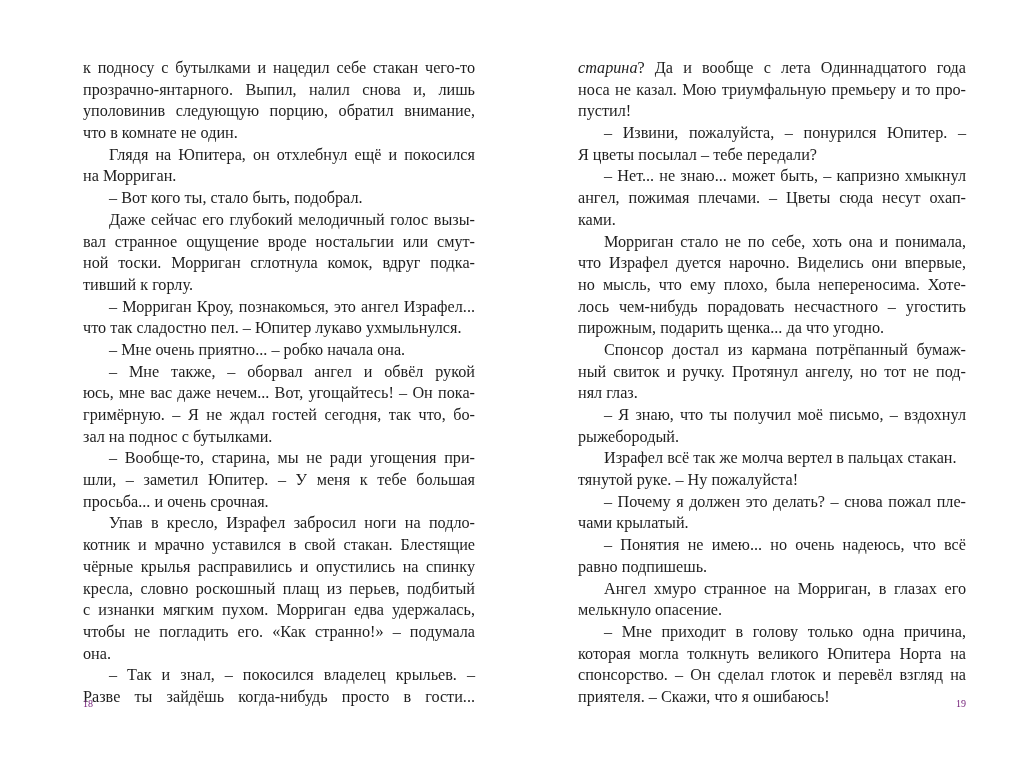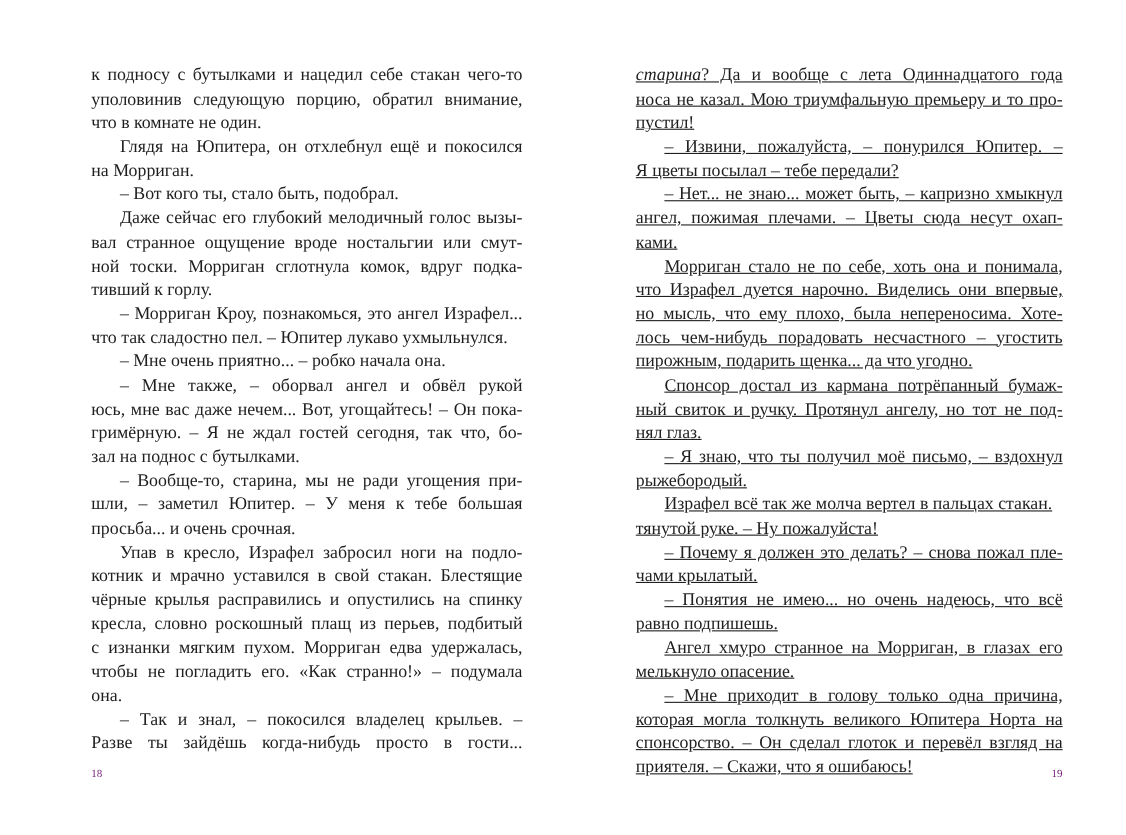--- a/index.html
+++ b/index.html
@@ -12,21 +12,21 @@
   .page.left { left: 0; }
   .page.right { left: 512px; }
   .textblock {
     position: absolute; top: 58px;
     font-family: "Liberation Serif", "DejaVu Serif", serif;
     font-size: 16.2px;
     line-height: 21.7px;
     color: #1e1e1e;
   }
   .page.left .textblock { left: 70px; width: 392px; }
-  .page.right .textblock { left: 53px; width: 388px; text-decoration: underline; }
+  .page.right .textblock { left: 53px; width: 388px; }
   .line {
     display: block; height: 21.7px; white-space: nowrap;
     text-align: justify; text-align-last: justify;
   }
   .line.last { text-align-last: left; }
   .line.indent { padding-left: 26px; }
   .folio {
     position: absolute; top: 698px;
     font-family: "Liberation Serif", "DejaVu Serif", serif;
     font-size: 10px; color: #701a75;
@@ -34,20 +34,21 @@
   .page.left .folio { left: 70px; }
   .page.right .folio { left: 431px; }
   em { font-style: italic; }
 </style>
 </head>
 <body>
 
 <div class="page left">
   <div class="textblock" id="left-text">
       <span class="line">к подносу с бутылками и нацедил себе стакан чего-то</span>
+      <span class="line">прозрачно-янтарного. Выпил, налил снова и, лишь</span>
       <span class="line">уполовинив следующую порцию, обратил внимание,</span>
       <span class="line last">что в комнате не один.</span>
       <span class="line indent">Глядя на Юпитера, он отхлебнул ещё и покосился</span>
       <span class="line last">на Морриган.</span>
       <span class="line indent last">– Вот кого ты, стало быть, подобрал.</span>
       <span class="line indent">Даже сейчас его глубокий мелодичный голос вызы-</span>
       <span class="line">вал странное ощущение вроде ностальгии или смут-</span>
       <span class="line">ной тоски. Морриган сглотнула комок, вдруг подка-</span>
       <span class="line last">тивший к горлу.</span>
       <span class="line indent">– Морриган Кроу, познакомься, это ангел Израфел...</span>

